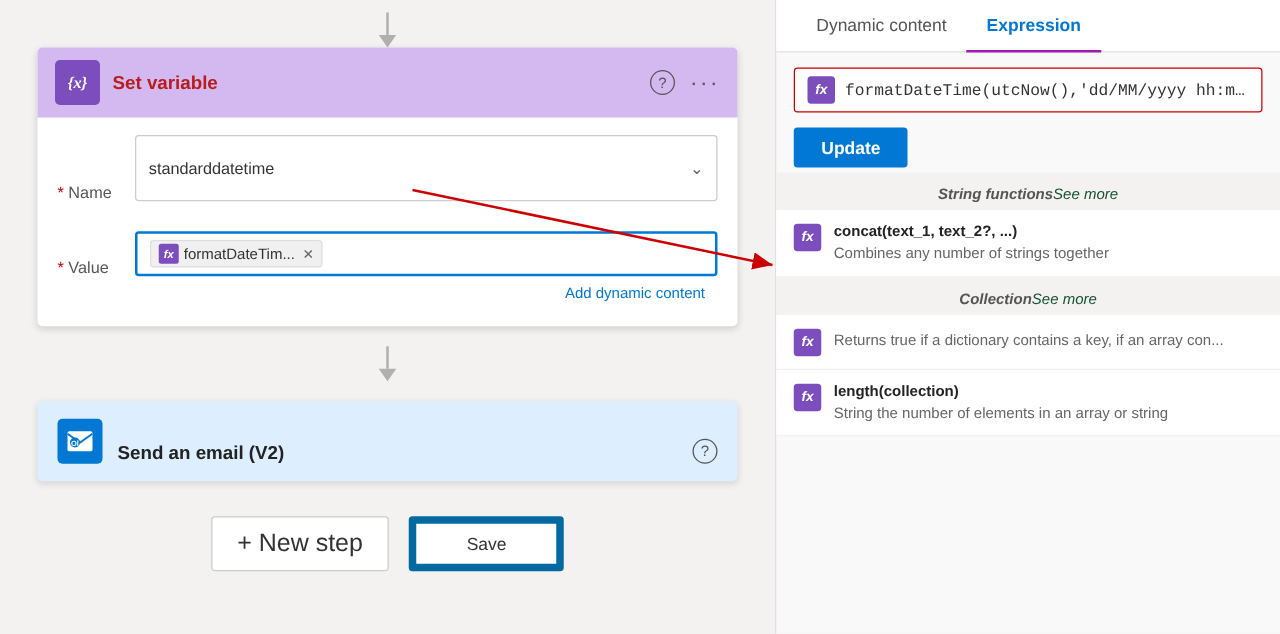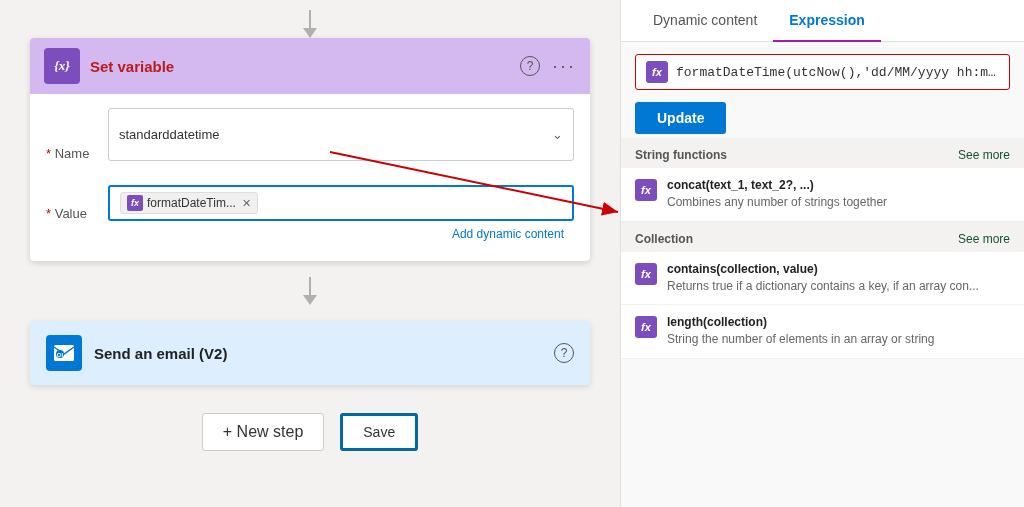--- a/index.html
+++ b/index.html
@@ -176,21 +176,21 @@
       margin: 16px 0;
     }
 
     
     .card-send {
       width: 560px;
       background: #ddeeff;
       border-radius: 4px;
       box-shadow: 0 2px 6px rgba(0,0,0,0.12);
       display: flex;
-      align-items: center;
+      align-items: flex-end;
       padding: 14px 16px;
       gap: 12px;
     }
     .send-icon {
       width: 36px;
       height: 36px;
       background: #0078d4;
       border-radius: 4px;
       display: flex;
       align-items: center;
@@ -208,30 +208,30 @@
     .bottom-actions {
       display: flex;
       gap: 16px;
       margin-top: 28px;
     }
     .btn-new-step {
       padding: 8px 20px;
       border: 1px solid #ccc;
       background: #fff;
       border-radius: 3px;
-      font-size: 16px;
+      font-size: 20px;
       color: #333;
       cursor: pointer;
       display: flex;
       align-items: center;
       gap: 6px;
     }
     .btn-save {
-      padding: 8px 20px;
-      border: 3px solid #0369a1;
+      padding: 8px 40px;
+      border: 6px solid #0369a1;
       background: #fff;
       border-radius: 3px;
       font-size: 14px;
       color: #333;
       cursor: pointer;
     }
 
     
     .red-arrow-svg {
       position: absolute;
@@ -316,23 +316,24 @@
       border-radius: 3px;
       padding: 8px 22px;
       font-size: 14px;
       font-weight: 600;
       cursor: pointer;
       width: fit-content;
     }
 
     .section-header {
       display: flex;
-      justify-content: space-between;
+      justify-content: center;
       align-items: center;
       padding: 8px 14px 4px;
+      font-style: italic;
     }
     .section-title {
       font-size: 12px;
       color: #555;
       font-weight: 600;
     }
     .see-more {
       font-size: 12px;
       color: #14532d;
       cursor: pointer;
@@ -508,21 +509,20 @@
     <div class="section-header">
       <span class="section-title">Collection</span>
       <span class="see-more">See more</span>
     </div>
   </div>
   <div class="func-item">
     <div class="func-icon">
         <em>fx</em>
       </div>
     <div class="func-details">
-      <div class="func-name">contains(collection, value)</div>
       <div class="func-desc">Returns true if a dictionary contains a key, if an array con...</div>
     </div>
   </div>
   <div class="func-item">
     <div class="func-icon">
         <em>fx</em>
       </div>
     <div class="func-details">
       <div class="func-name">length(collection)</div>
       <div class="func-desc">String the number of elements in an array or string</div>

